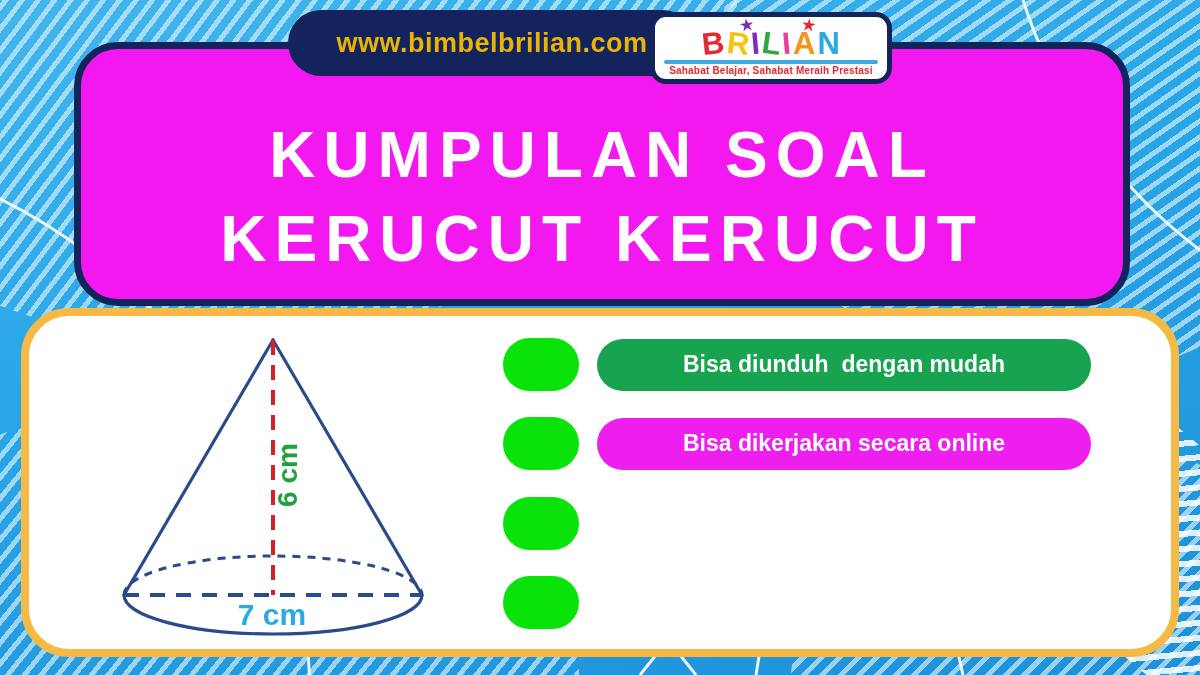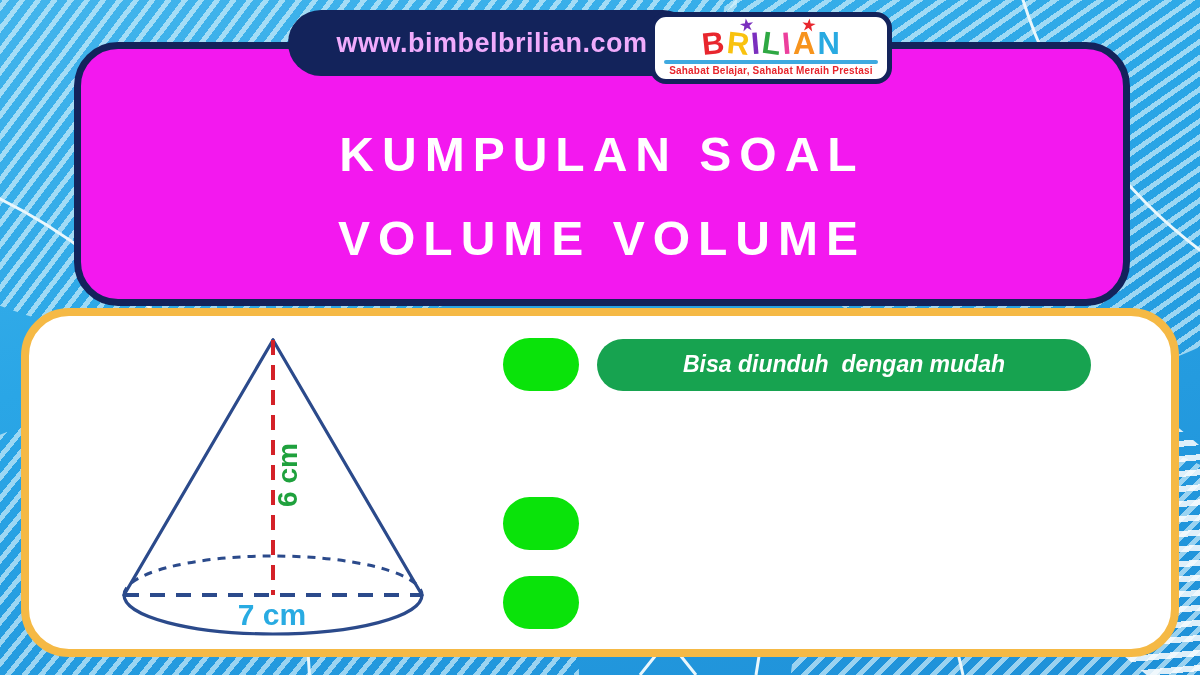--- a/index.html
+++ b/index.html
@@ -10,52 +10,52 @@
   .stripes{position:absolute;background:repeating-linear-gradient(135deg,rgba(255,255,255,0) 0 8px,rgba(219,244,252,0.65) 8px 13px);}
   .s-tl{left:-200px;top:-280px;width:940px;height:620px;border-radius:50%;transform:rotate(-8deg);}
   .s-tr{right:-180px;top:-260px;width:660px;height:640px;border-radius:50%;transform:rotate(10deg);}
   .s-bl{left:-220px;bottom:-320px;width:800px;height:600px;border-radius:50%;transform:rotate(-6deg);}
   .s-br{right:-150px;bottom:-280px;width:560px;height:520px;border-radius:50%;}
   .s-diamond{right:-70px;top:440px;width:230px;height:210px;transform:rotate(40deg);background:repeating-linear-gradient(135deg,rgba(255,255,255,0) 0 9px,rgba(255,255,255,0.85) 9px 15px);}
   .bg-arcs{position:absolute;inset:0;pointer-events:none;}
 
   
   .site-pill{position:absolute;left:288px;top:10px;width:408px;height:66px;background:#13235B;border-radius:34px;display:flex;align-items:center;justify-content:center;z-index:5;}
-  .site-pill span{color:#f0abfc;font-weight:bold;font-size:27px;letter-spacing:0.5px;}
+  .site-pill span{color:#eab308;font-weight:bold;font-size:27px;letter-spacing:0.5px;}
 
   
   .logo{position:absolute;left:650px;top:12px;width:242px;height:72px;background:#FFFFFF;border:5px solid #13235B;border-radius:16px;z-index:6;box-sizing:border-box;overflow:hidden;}
   .logo-letters{position:relative;margin-top:10px;display:flex;justify-content:center;align-items:flex-end;height:32px;font-weight:bold;font-size:31px;line-height:30px;}
   .logo-letters span{display:inline-block;margin:0 1px;}
   .logo-letters span:nth-child(1){transform:rotate(-8deg);}
   .logo-letters span:nth-child(2){transform:rotate(7deg);}
   .logo-letters span:nth-child(3){transform:rotate(-6deg);}
   .logo-letters span:nth-child(4){transform:rotate(6deg);}
   .logo-letters span:nth-child(5){transform:rotate(-5deg);}
   .logo-letters span:nth-child(6){transform:rotate(8deg);}
   .logo-letters span:nth-child(7){transform:rotate(-5deg);}
   .star{position:absolute;top:-10px;font-size:15px;line-height:15px;}
   .star1{left:84px;transform:rotate(-15deg);}
   .star2{left:146px;transform:rotate(12deg);}
   .logo-bar{margin:1px auto 1px auto;width:214px;height:4px;background:#3FA9E0;border-radius:2px;}
   .logo-tagline{text-align:center;font-size:10px;font-weight:bold;color:#E8262D;white-space:nowrap;letter-spacing:0.2px;}
 
   
   .title-box{position:absolute;left:74px;top:42px;width:1056px;height:264px;border:7px solid #13235B;border-radius:44px;box-sizing:border-box;z-index:3;display:flex;flex-direction:column;align-items:center;justify-content:flex-end;padding-bottom:18px;}
-  .title-line{color:#FFFFFF;font-weight:bold;font-size:48px;letter-spacing:8px;line-height:84px;white-space:nowrap;}
+  .title-line{color:#FFFFFF;font-weight:bold;font-size:64px;letter-spacing:8px;line-height:84px;white-space:nowrap;}
 
   
   .panel{position:absolute;left:21px;top:308px;width:1158px;height:349px;background:#FFFFFF;border:8px solid #F5B945;border-radius:48px;box-sizing:border-box;z-index:4;}
 
   .cone-svg{position:absolute;left:100px;top:328px;z-index:5;}
 
   
   .feature-row{position:absolute;left:503px;height:53px;display:flex;align-items:center;z-index:5;}
   .bullet{width:76px;height:53px;border-radius:27px;}
-  .pill{margin-left:18px;width:494px;height:52px;border-radius:26px;display:flex;align-items:center;justify-content:center;font-style:italic;}
+  .pill{margin-left:18px;width:494px;height:52px;border-radius:26px;display:flex;align-items:center;justify-content:center;}
   .pill span{color:#FFFFFF;font-weight:bold;font-size:23px;white-space:pre;}
 </style>
 </head>
 <body>
 
 <div class="stage">
 
   <div class="stripes s-tl"></div>
   <div class="stripes s-tr"></div>
   <div class="stripes s-bl"></div>
@@ -64,21 +64,21 @@
   <svg class="bg-arcs" width="1200" height="675" viewBox="0 0 1200 675">
     <circle cx="-250" cy="700" r="560" fill="none" stroke="#EAF7FC" stroke-width="3"></circle>
     <circle cx="1500" cy="-150" r="500" fill="none" stroke="#EAF7FC" stroke-width="3"></circle>
     <path d="M640 675 L668 640 L696 675" fill="none" stroke="#EAF7FC" stroke-width="3"></path>
     <path d="M760 650 L756 675" fill="none" stroke="#EAF7FC" stroke-width="3"></path>
     <path d="M958 653 L963 675" fill="none" stroke="#EAF7FC" stroke-width="3"></path>
   </svg>
 
   <div class="title-box" style="background: rgb(243, 24, 239);">
     <div class="title-line">KUMPULAN SOAL</div>
-    <div class="title-line">VOLUME VOLUME</div>
+    <div class="title-line">KERUCUT KERUCUT</div>
   </div>
 
   <div class="site-pill">
     <span>www.bimbelbrilian.com</span>
   </div>
 
   <div class="logo">
     <div class="logo-letters">
       <span class="star star1" style="color: rgb(123, 47, 190);">★</span>
       <span class="star star2" style="color: rgb(232, 38, 45);">★</span>
@@ -106,20 +106,26 @@
     <text transform="translate(197 147) rotate(-90)" text-anchor="middle" font-size="28" font-weight="bold" font-family="Liberation Sans, sans-serif" style="fill: rgb(31, 161, 61);">6 cm</text>
     <text x="172" y="297" text-anchor="middle" font-size="30" font-weight="bold" font-family="Liberation Sans, sans-serif" style="fill: rgb(41, 171, 226);">7 cm</text>
   </svg>
 
   <div class="feature-row" style="top:338px">
     <div class="bullet" style="background: rgb(10, 227, 10);"></div>
     <div class="pill" style="background: rgb(23, 163, 80);">
       <span>Bisa diunduh  dengan mudah</span>
     </div>
   </div>
+  <div class="feature-row" style="top:417px">
+    <div class="bullet" style="background: rgb(10, 227, 10);"></div>
+    <div class="pill" style="background: rgb(238, 31, 238);">
+      <span>Bisa dikerjakan secara online</span>
+    </div>
+  </div>
   <div class="feature-row" style="top:497px">
     <div class="bullet" style="background: rgb(10, 227, 10);"></div>
   </div>
   <div class="feature-row" style="top:576px">
     <div class="bullet" style="background: rgb(10, 227, 10);"></div>
   </div>
 
 </div>
 
 </body></html>

